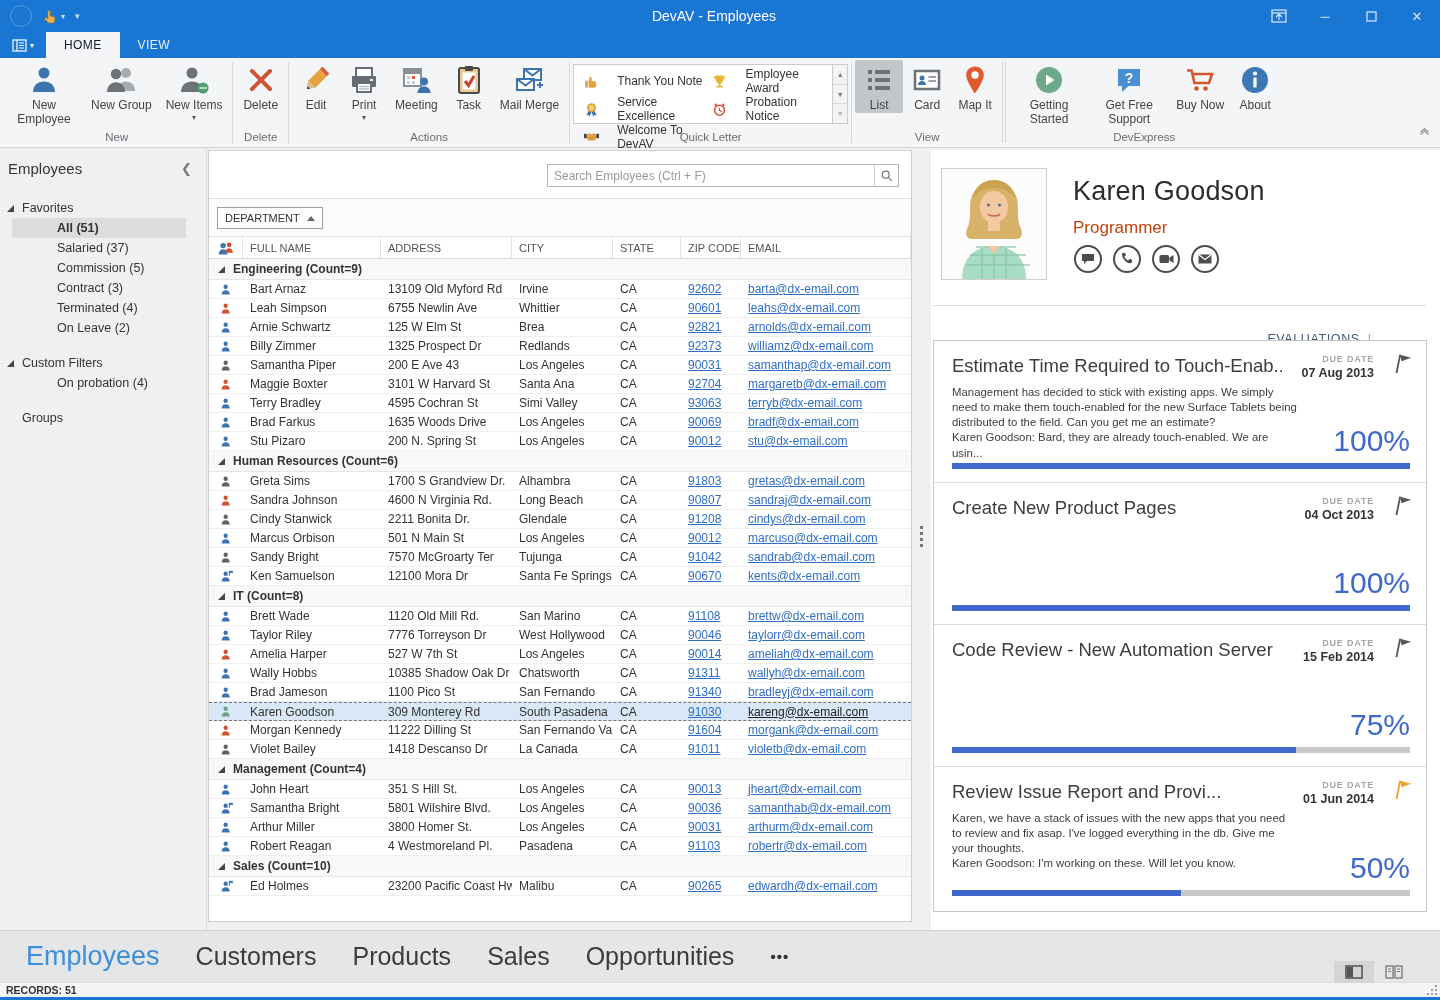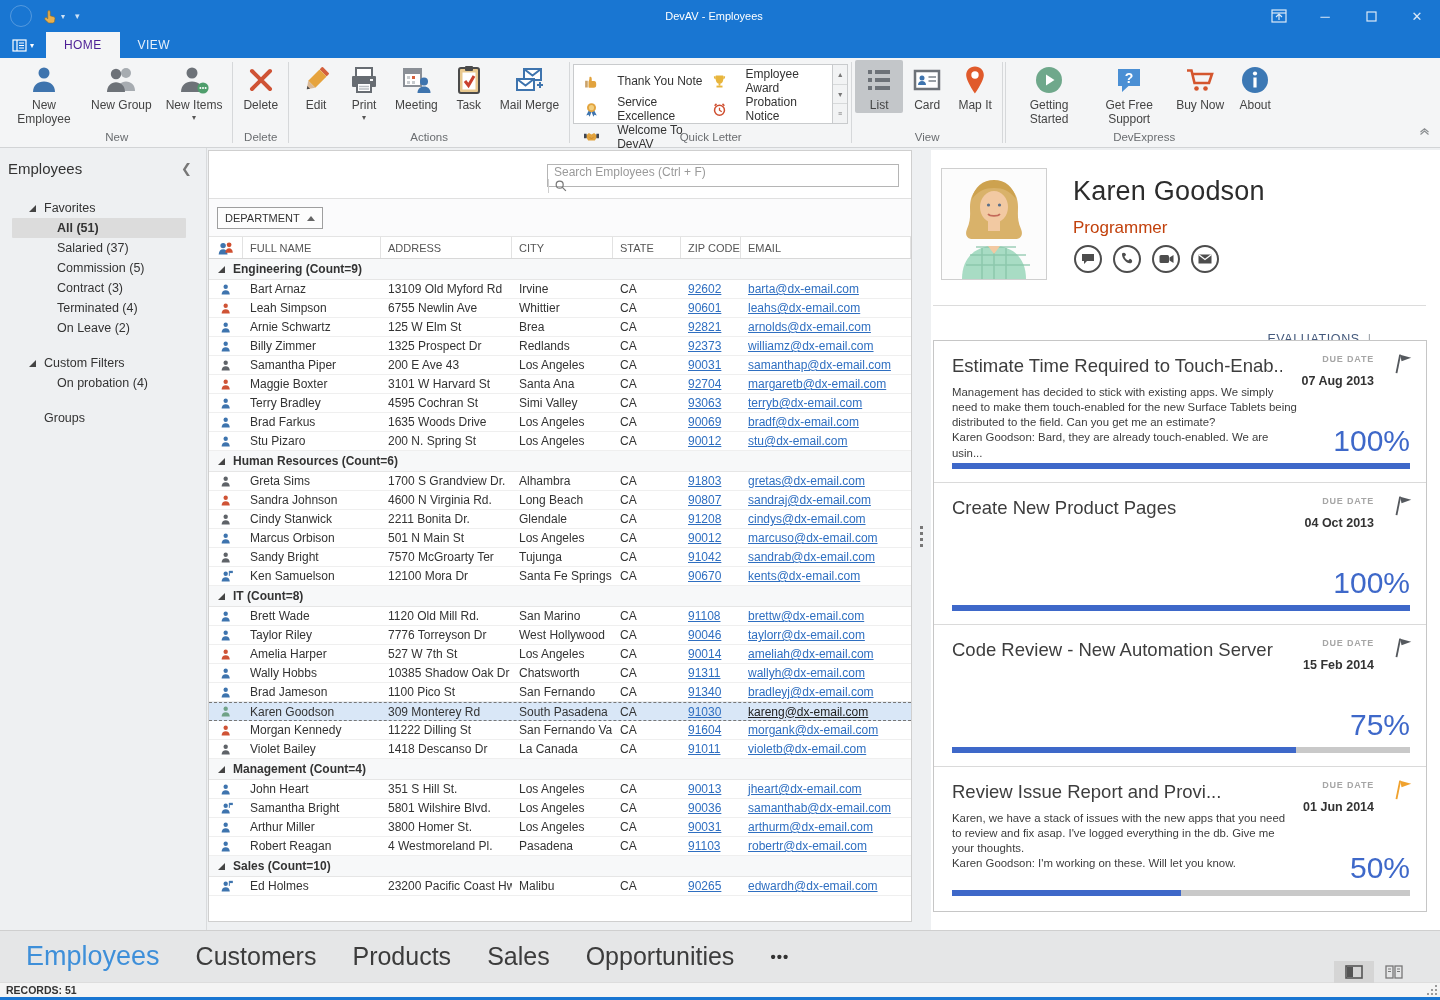--- a/index.html
+++ b/index.html
@@ -2,29 +2,29 @@
 <html><head>
 <meta charset="utf-8">
 <style>
   *{margin:0;padding:0;box-sizing:border-box;}
   html,body{width:1440px;height:1000px;overflow:hidden;}
   body{font-family:"Liberation Sans","DejaVu Sans",sans-serif;background:#eef0f2;position:relative;font-size:12px;color:#333;}
   svg{display:block;}
   
   .titlebar{position:absolute;left:0;top:0;width:1440px;height:32px;background:#1976d2;display:flex;align-items:center;color:#fff;}
   .titlebar .qat{display:flex;align-items:center;gap:10px;padding-left:10px;}
-  .titlebar .title{position:absolute;left:0;right:12px;text-align:center;font-size:11px;pointer-events:none;}
+  .titlebar .title{position:absolute;left:0;right:12px;text-align:center;font-size:14px;pointer-events:none;}
   .wincontrols{position:absolute;right:0;top:0;height:32px;display:flex;}
   .winbtn{width:46px;height:32px;display:flex;align-items:center;justify-content:center;color:#dce9f7;font-size:13px;cursor:default;}
   .applogo{width:22px;height:22px;border:1.5px solid rgba(255,255,255,.25);border-radius:50%;}
   
   .tabrow{position:absolute;left:0;top:32px;width:1440px;height:26px;background:#1976d2;display:flex;align-items:flex-end;}
   .appbtn{width:46px;height:26px;display:flex;align-items:center;justify-content:center;gap:3px;color:#fff;}
   .rtab{height:26px;padding:0 18px;display:flex;align-items:center;color:#e8f1fb;font-size:12px;letter-spacing:.4px;}
-  .rtab.active{background:#f4f5f6;color:#4c1d95;}
+  .rtab.active{background:#f4f5f6;color:#0f172a;}
   
   .ribbon{position:absolute;left:0;top:58px;width:1440px;height:90px;background:#f4f5f6;border-bottom:1px solid #d2d4d6;display:flex;align-items:stretch;padding-left:2px;}
   .rgroup{display:flex;flex-direction:column;padding:2px 2px 0 2px;}
   .rgroup-content{flex:1;display:flex;align-items:flex-start;justify-content:center;gap:0;}
   .rgroup-label{height:18px;text-align:center;font-size:11.5px;color:#6a6d70;line-height:16px;}
   .rsep{width:1px;background:#d6d8da;margin:4px 1px;}
   .rbtn{min-width:48px;padding:4px 7px 0 7px;display:flex;flex-direction:column;align-items:center;cursor:default;border-radius:2px;}
   .rbtn .ricon svg{width:32px;height:32px;}
   .rbtn .rlabel{font-size:12px;color:#444;margin-top:3px;text-align:center;line-height:1.15;max-width:66px;}
   .rbtn .ddarrow{font-size:8px;color:#555;line-height:8px;margin-top:1px;}
@@ -37,28 +37,28 @@
   .gal-scroll{width:15px;border-left:1px solid #c9cbcd;display:flex;flex-direction:column;}
   .gal-sbtn{flex:1;display:flex;align-items:center;justify-content:center;font-size:7px;color:#777;border-bottom:1px solid #d7d9da;background:#f2f3f4;}
   .gal-sbtn:last-child{border-bottom:none;}
   .ribbon-collapse{position:absolute;right:10px;top:128px;color:#8a8d90;font-size:10px;}
   
   .sidebar{position:absolute;left:0;top:148px;width:207px;height:782px;background:#eef0f2;border-right:1px solid #d9dbdd;}
   .sb-header{display:flex;align-items:center;justify-content:space-between;padding:12px 14px 6px 8px;}
   .sb-title{font-size:15px;color:#333;}
   .sb-collapse{color:#777;font-size:13px;}
   .sb-tree{margin-top:12px;}
-  .sb-section{display:flex;align-items:center;gap:7px;padding:3px 0 3px 28px;margin-top:15px;color:#333;font-size:12.5px;}
+  .sb-section{display:flex;align-items:center;gap:7px;padding:3px 0 3px 6px;margin-top:15px;color:#333;font-size:12.5px;}
   .sb-item{padding:3px 0 3px 57px;margin:0 20px 0 12px;font-size:12.5px;color:#333;border-radius:1px;}
   .sb-item.sel{background:#dcdcdc;font-weight:bold;padding-left:45px;margin-left:12px;}
   .sb-item{padding-left:45px;}
   
   .grid-panel{position:absolute;left:208px;top:150px;width:704px;height:772px;background:#fff;border:1px solid #cfcfcf;overflow:hidden;}
   .search-row{height:48px;border-bottom:1px solid #e0e0e0;position:relative;}
-  .search-box{position:absolute;right:12px;top:13px;width:352px;height:23px;border:1px solid #b5b5b5;background:#fff;display:flex;flex-direction:column;}
+  .search-box{position:absolute;right:12px;top:13px;width:352px;height:23px;border:1px solid #b5b5b5;background:#fff;display:flex;}
   .search-box input{flex:1;border:none;outline:none;font-size:12px;padding:0 6px;color:#333;font-family:inherit;}
   .search-box input::placeholder{color:#9a9a9a;}
   .search-btn{width:24px;border-left:1px solid #cfcfcf;display:flex;align-items:center;justify-content:center;}
   .groupby-row{height:38px;background:#fbfbfc;border-bottom:1px solid #e4e4e4;position:relative;}
   .gb-chip{position:absolute;left:8px;top:8px;width:106px;height:22px;border:1px solid #9f9f9f;background:#fdfdfd;display:flex;align-items:center;justify-content:space-between;padding:0 7px;font-size:11px;color:#333;}
   .gb-sort{width:0;height:0;border-left:4px solid transparent;border-right:4px solid transparent;border-bottom:5px solid #666;}
   .hdr-row{height:22px;display:flex;border-bottom:1px solid #d8d8d8;align-items:stretch;background:#fff;}
   .hcell{font-size:11px;color:#555;display:flex;align-items:center;padding-left:7px;border-right:1px solid #e2e2e2;}
   .c-icon{width:34px;flex:0 0 34px;justify-content:center;padding-left:0;}
   .c-name{width:138px;flex:0 0 138px;}
@@ -91,21 +91,21 @@
   .d-tab{color:#44597c;}
   .d-tab.active{color:#0f766e;font-weight:bold;margin-top:32px;}
   .d-tabsep{color:#9aa0a6;}
   .tasks{position:absolute;left:2px;top:190px;width:494px;height:572px;border:1px solid #c6c6c6;background:#fff;}
   .card{position:relative;height:142px;border-bottom:1px solid #dadada;padding:14px 16px 0 18px;}
   .card:last-child{border-bottom:none;}
   .card-title{font-size:18.5px;font-weight:300;color:#3d3d3d;max-width:330px;white-space:nowrap;overflow:hidden;}
   .card-body{margin-top:8px;font-size:11.4px;line-height:1.33;color:#3c3c3c;width:345px;}
   .due{position:absolute;right:52px;top:13px;text-align:right;}
   .due-label{font-size:9px;font-weight:bold;color:#a6a6a6;letter-spacing:.8px;}
-  .due-date{font-size:12.5px;font-weight:bold;color:#333;margin-top:10px;}
+  .due-date{font-size:12.5px;font-weight:bold;color:#333;margin-top:2px;}
   .flag{position:absolute;right:12px;top:10px;width:24px;height:24px;}
   .pct{position:absolute;right:16px;bottom:24px;font-size:30px;font-weight:300;color:#3e68c9;}
   .pbar{position:absolute;left:18px;right:16px;bottom:13px;height:6px;background:#c9c9c9;}
   .pbar i{display:block;height:100%;background:#3e68c9;}
   
   .bottomnav{position:absolute;left:0;top:930px;width:1440px;height:52px;background:#e5e6e7;border-top:1px solid #cfcfcf;display:flex;align-items:center;gap:36px;padding-left:26px;}
   .bn-item{font-size:25px;font-weight:300;color:#3c3c3c;}
   .bn-item.active{font-size:27px;color:#3e8fd9;}
   .bn-item.more{font-size:15px;font-weight:bold;color:#333;letter-spacing:1px;}
   

